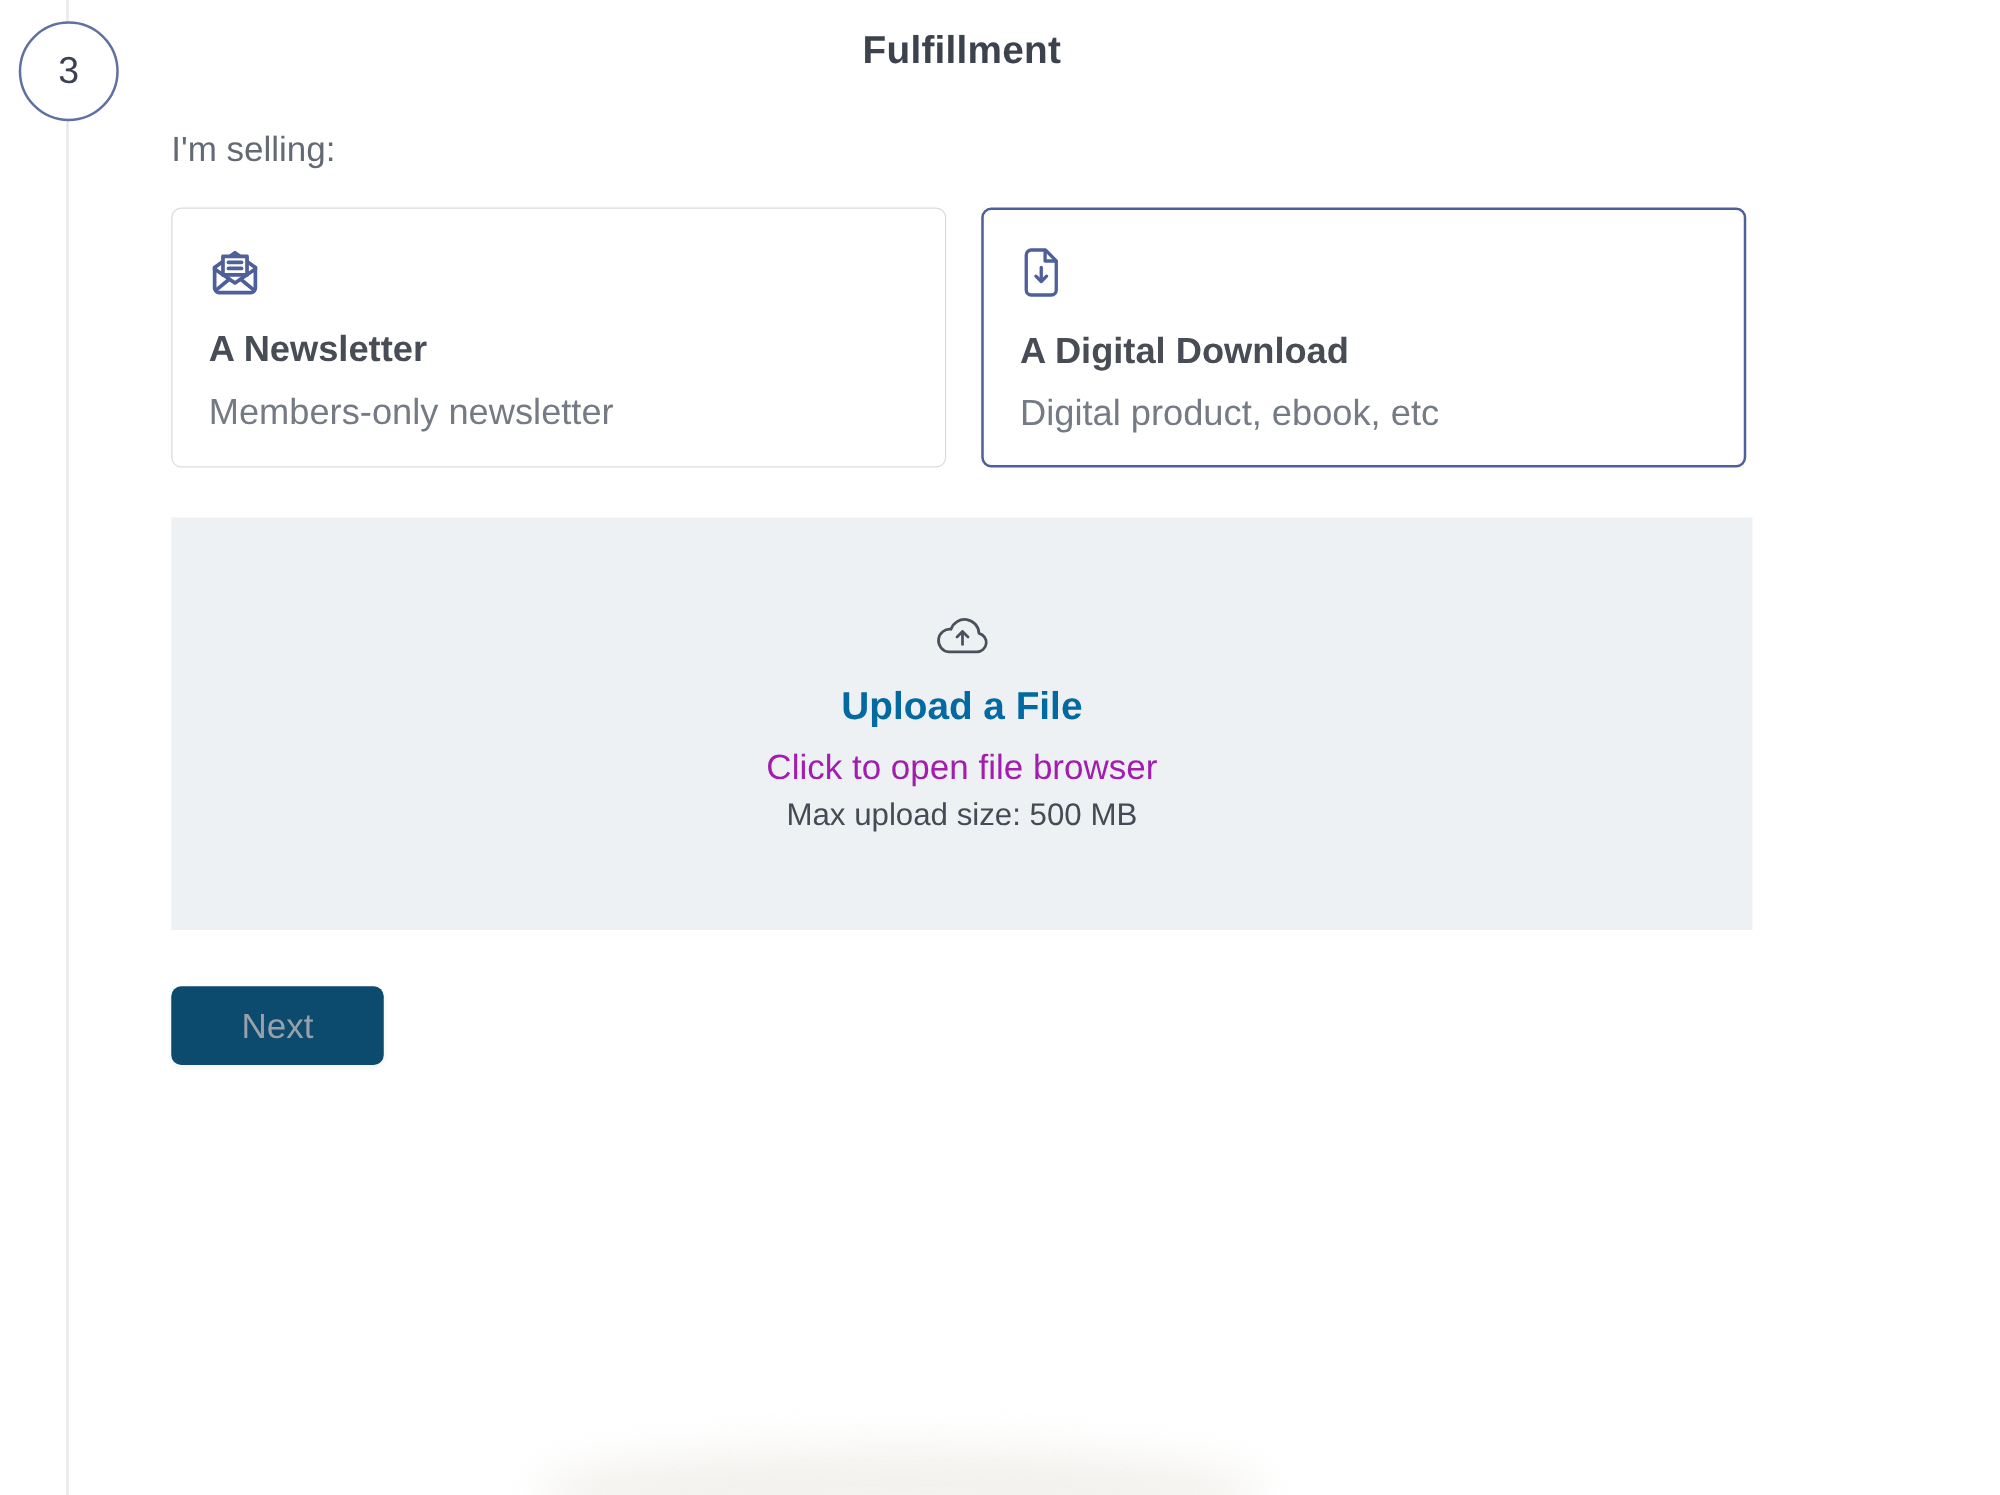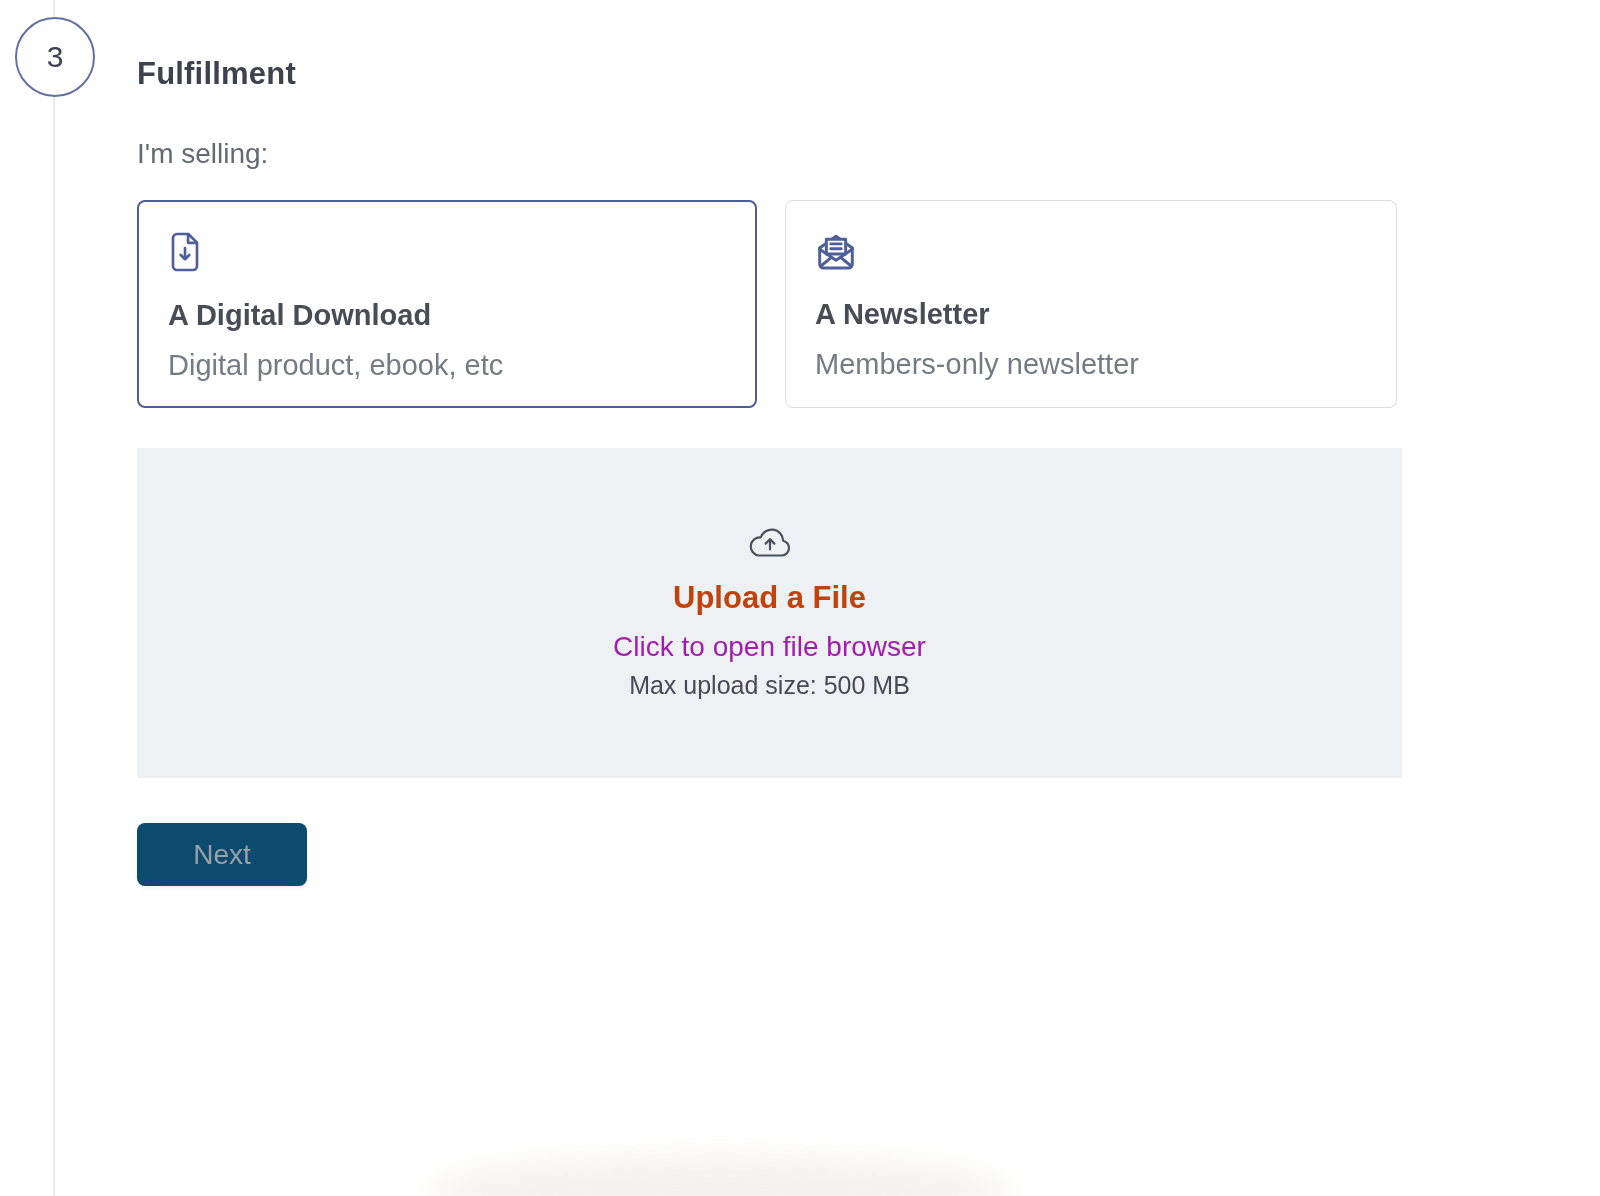--- a/index.html
+++ b/index.html
@@ -36,25 +36,26 @@
     color: #3b4152;
     z-index: 2;
   }
   .content {
     position: absolute;
     left: 137px; top: 0;
     width: 1265px;
     z-index: 1;
   }
   .page-title {
-    margin-top: 56px;
+    margin-top: 22px;
     font-size: 31px;
     font-weight: 700;
     color: #3d434d;
     letter-spacing: 0.2px;
+    text-align: center;
   }
   .section-label {
     font-size: 28px;
     color: #646a74;
   }
   .selling-label { margin-top: 46px; }
   .cards {
     margin-top: 30px;
     display: grid;
     grid-template-columns: 620px 612px;
@@ -101,21 +102,21 @@
     flex-direction: column;
     align-items: center;
     padding-top: 76px;
     cursor: pointer;
   }
   .upload .cloud { color: #4a515c; }
   .upload-title {
     margin-top: 16px;
     font-size: 31px;
     font-weight: 700;
-    color: #c2410c;
+    color: #0369a1;
     line-height: 38px;
   }
   .upload-sub {
     margin-top: 14px;
     font-size: 28px;
     color: #a21caf;
     line-height: 32px;
   }
   .upload-note {
     margin-top: 8px;
@@ -155,51 +156,51 @@
   <span>3</span>
 </div>
 
 <div class="content">
 
   <h1 class="page-title">Fulfillment</h1>
 
   <div class="section-label selling-label">I'm selling:</div>
 
   <div class="cards">
-
-    <div class="card selected">
-      <span class="icon">
-        <svg width="34" height="40" viewBox="0 0 24 30" fill="none" stroke="currentColor" stroke-width="2" stroke-linecap="round" stroke-linejoin="round">
-          <path d="M14.5 1.5 H6 A3 3 0 0 0 3 4.5 V25.5 A3 3 0 0 0 6 28.5 H18 A3 3 0 0 0 21 25.5 V8 Z"></path>
-          <path d="M14.3 1.8 V8.1 H20.7"></path>
-          <path d="M12 12 V20"></path>
-          <path d="M8.8 17.2 L12 20.4 L15.2 17.2"></path>
-        </svg>
-      </span>
-      <div class="card-title">A Digital Download</div>
-      <div class="card-sub">Digital product, ebook, etc</div>
-    </div>
 
     <div class="card">
       <span class="icon">
         <svg width="42" height="40" viewBox="0 0 28 27" fill="none" stroke="currentColor" stroke-width="2" stroke-linecap="round" stroke-linejoin="round">
           <path d="M3 11.5 L14 3.5 L25 11.5"></path>
           <rect x="7.5" y="5.5" width="13" height="10" fill="#ffffff"></rect>
           <path d="M10.5 8.7 H17.5"></path>
           <path d="M10.5 12 H17.5"></path>
           <path d="M3 11.5 V22.5 A2.5 2.5 0 0 0 5.5 25 H22.5 A2.5 2.5 0 0 0 25 22.5 V11.5"></path>
           <path d="M3 12.3 L14 19.8 L25 12.3"></path>
           <path d="M3.6 23.8 L10.9 17.8"></path>
           <path d="M24.4 23.8 L17.1 17.8"></path>
         </svg>
       </span>
       <div class="card-title">A Newsletter</div>
       <div class="card-sub">Members-only newsletter</div>
     </div>
 
+    <div class="card selected">
+      <span class="icon">
+        <svg width="34" height="40" viewBox="0 0 24 30" fill="none" stroke="currentColor" stroke-width="2" stroke-linecap="round" stroke-linejoin="round">
+          <path d="M14.5 1.5 H6 A3 3 0 0 0 3 4.5 V25.5 A3 3 0 0 0 6 28.5 H18 A3 3 0 0 0 21 25.5 V8 Z"></path>
+          <path d="M14.3 1.8 V8.1 H20.7"></path>
+          <path d="M12 12 V20"></path>
+          <path d="M8.8 17.2 L12 20.4 L15.2 17.2"></path>
+        </svg>
+      </span>
+      <div class="card-title">A Digital Download</div>
+      <div class="card-sub">Digital product, ebook, etc</div>
+    </div>
+
 
   </div>
 
 
   <div class="upload">
     <span class="cloud">
       <svg width="48" height="35" viewBox="0 0 48 35" fill="none" stroke="currentColor" stroke-width="2.2" stroke-linecap="round" stroke-linejoin="round">
         <path d="M13 31.5 h22.5 a7.5 7.5 0 0 0 1.7 -14.8 a11.5 11.5 0 0 0 -22.4 -3.3 A8.9 8.9 0 0 0 13 31.5 z"></path>
         <path d="M24 25.5 V15.5"></path>
         <path d="M19.6 19.6 L24 15.2 L28.4 19.6"></path>

